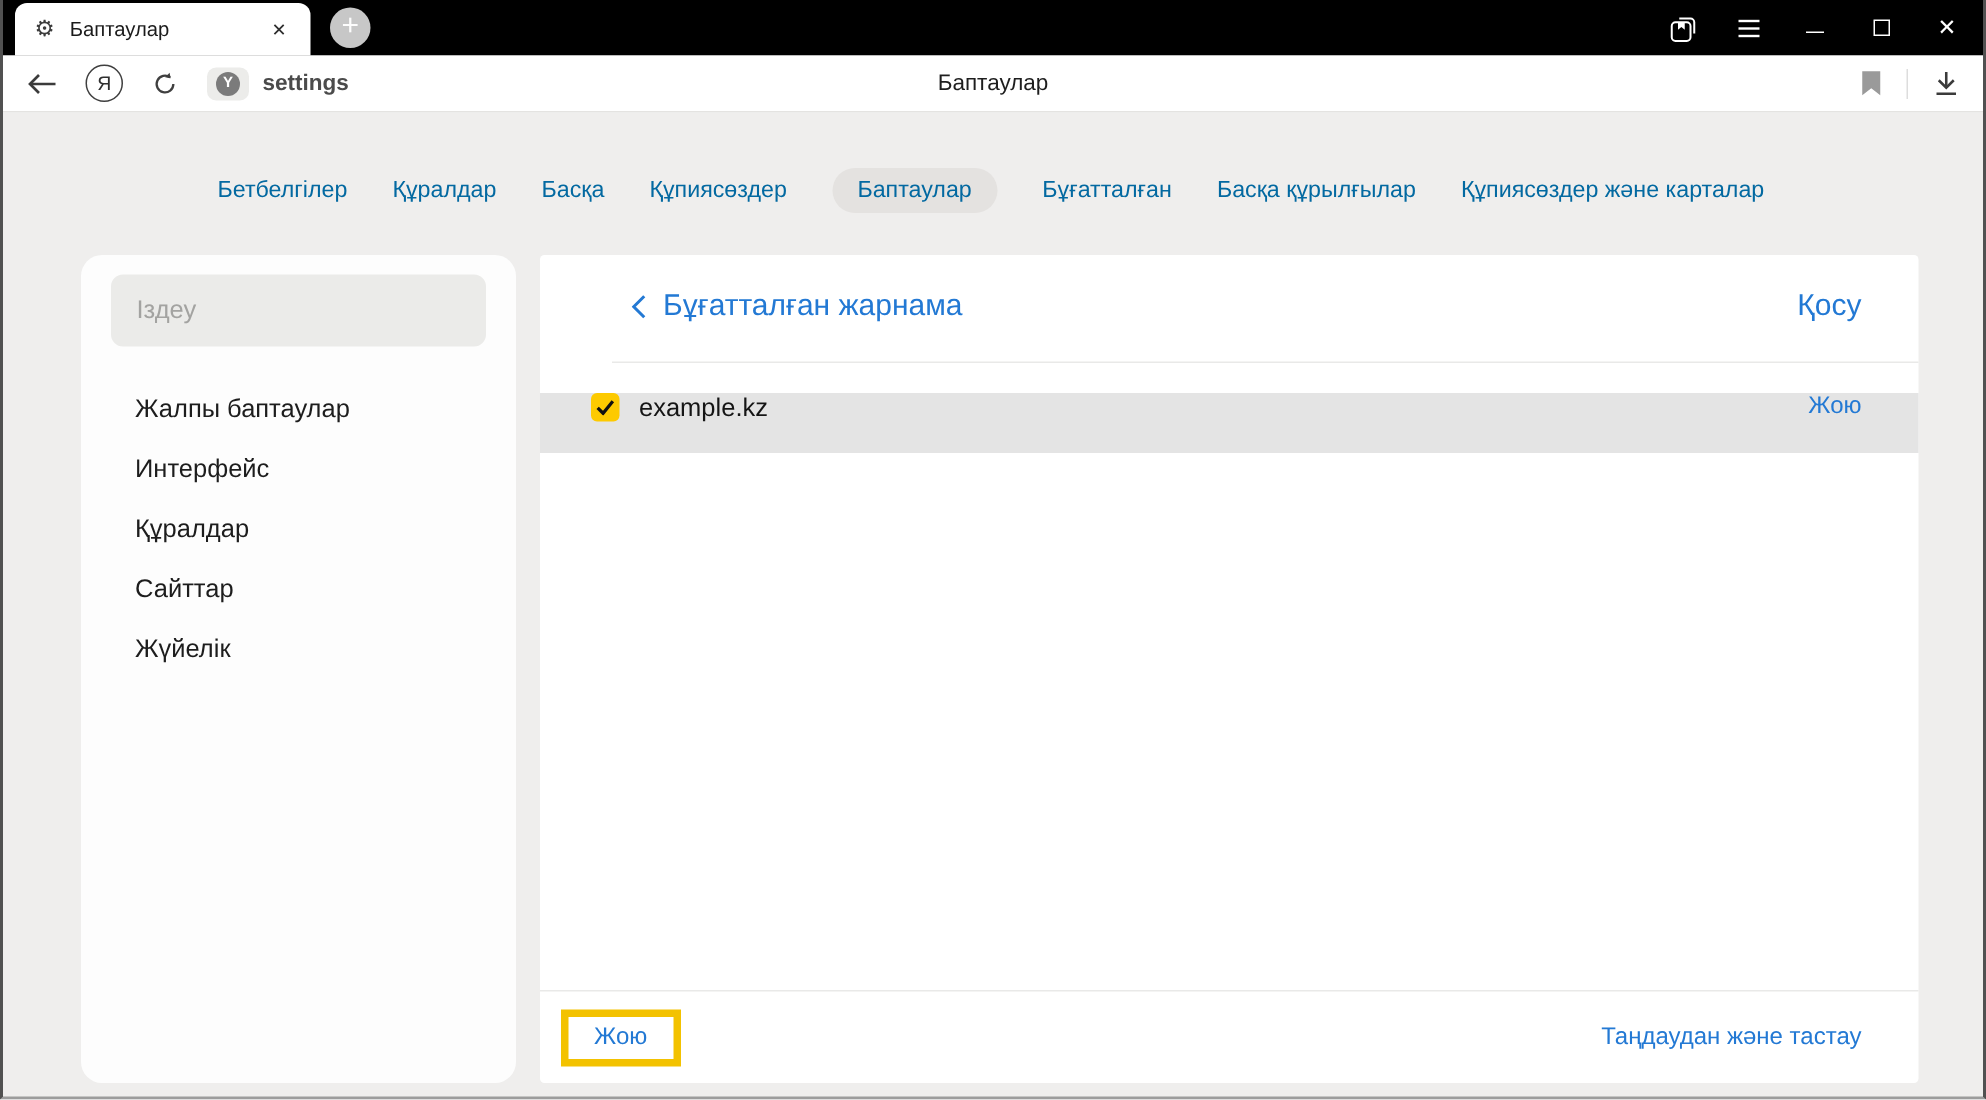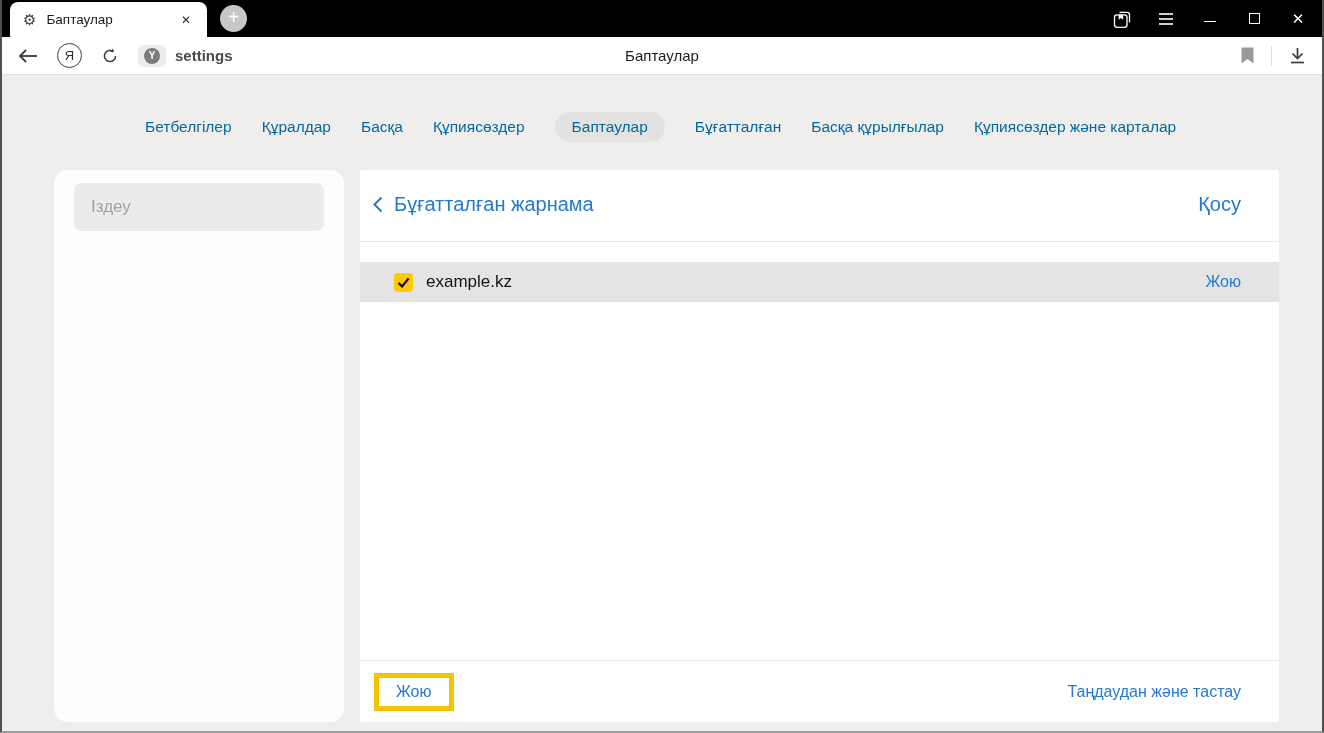--- a/index.html
+++ b/index.html
@@ -68,27 +68,27 @@
     font-family:"Liberation Sans","DejaVu Sans",sans-serif;
   }
   .search-input::placeholder { color:#a3a3a1; }
   .side-menu { margin-top:22px; padding-left:16px; display:flex; flex-direction:column; }
   .side-item { height:40px; display:flex; align-items:center; font-size:17px; color:#1d1d1d; cursor:pointer; }
   
   .panel {
     position:absolute; left:358px; top:95px; width:919px; height:552px;
     background:#fff; border-radius:3px; display:flex; flex-direction:column;
   }
-  .panel-header { height:72px; min-height:72px; border-bottom:1px solid #e9e9e8; display:flex; align-items:center; padding:0 38px 3px 13px; }
+  .panel-header { height:72px; min-height:72px; border-bottom:1px solid #e9e9e8; display:flex; align-items:center; padding:0 38px 3px 13px;margin-left:48px; }
   .back-title { display:flex; align-items:center; gap:11px; cursor:pointer; }
   .back-chevron { display:flex; align-items:center; }
   .panel-title { font-size:20px; color:#2379d4; }
   .add-link { margin-left:auto; font-size:20px; color:#2379d4; cursor:pointer; }
   .spacer20 { height:20px; min-height:20px; }
-  .row { height:40px; min-height:40px; background:#e4e4e4; display:flex; align-items:center; padding:0 38px 0 34px; }
+  .row { height:40px; min-height:40px; background:#e4e4e4; display:flex; align-items:flex-start; padding:0 38px 0 34px; }
   .checkbox { width:19px; height:19px; background:#fdca00; border-radius:4px; display:flex; align-items:center; justify-content:center; cursor:pointer; }
   .row-domain { margin-left:13px; font-size:17px; color:#151515; }
   .row-action { margin-left:auto; font-size:16px; color:#2379d4; cursor:pointer; }
   .fill { flex:1; }
   .panel-footer { height:62px; min-height:62px; border-top:1px solid #e9e9e8; display:flex; align-items:center; padding:0 38px 0 14px; }
   .delete-box { border:5px solid #f3c200; padding:5px 17px; }
   .delete-link { font-size:16px; color:#2379d4; cursor:pointer; }
   .deselect-link { margin-left:auto; font-size:16px; color:#2379d4; cursor:pointer; }
 </style>
 </head>
@@ -178,20 +178,27 @@
       <span class="nav-item">Басқа</span>
       <span class="nav-item">Құпиясөздер</span>
       <span class="nav-item active">Баптаулар</span>
       <span class="nav-item">Бұғатталған</span>
       <span class="nav-item">Басқа құрылғылар</span>
       <span class="nav-item">Құпиясөздер және карталар</span>
     </nav>
 
     <aside class="sidebar">
       <input class="search-input" type="text" placeholder="Іздеу" style="">
+      <div class="side-menu">
+        <div class="side-item">Жалпы баптаулар</div>
+        <div class="side-item">Интерфейс</div>
+        <div class="side-item">Құралдар</div>
+        <div class="side-item">Сайттар</div>
+        <div class="side-item">Жүйелік</div>
+      </div>
     </aside>
 
     <main class="panel">
       <div class="panel-header">
         <span class="back-title">
           <span class="back-chevron">
             <svg width="10" height="17" viewBox="0 0 10 17" fill="none" stroke="#2379d4" stroke-width="2">
                 <polyline points="8.5,1.5 1.5,8.5 8.5,15.5"></polyline>
               </svg>
           </span>

